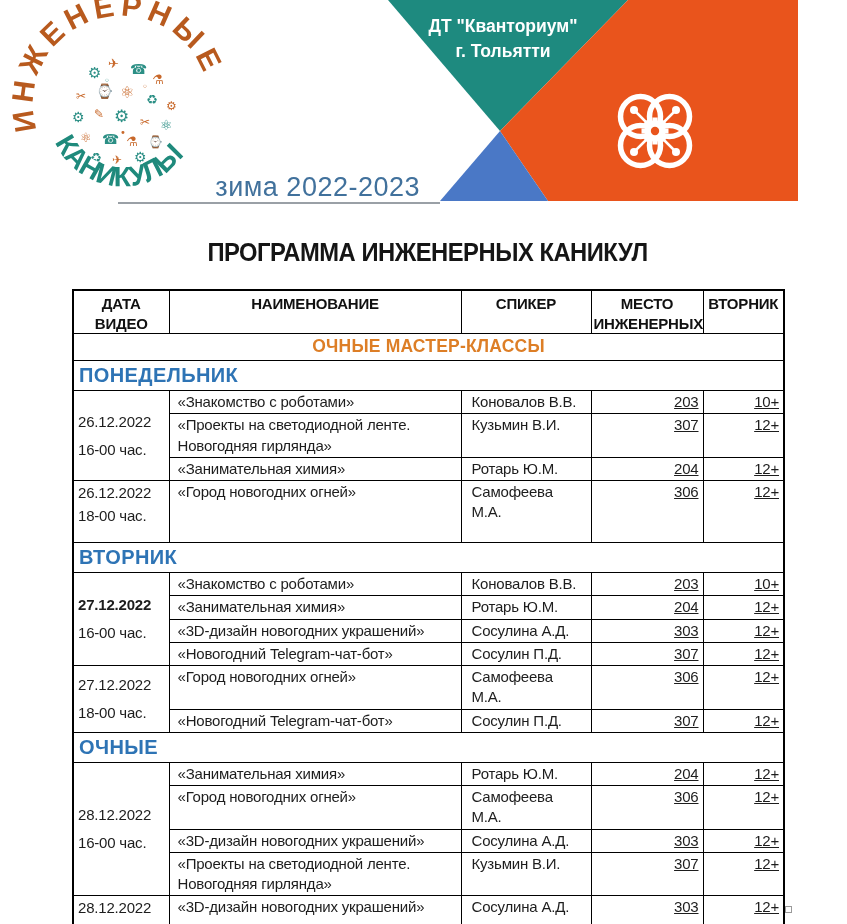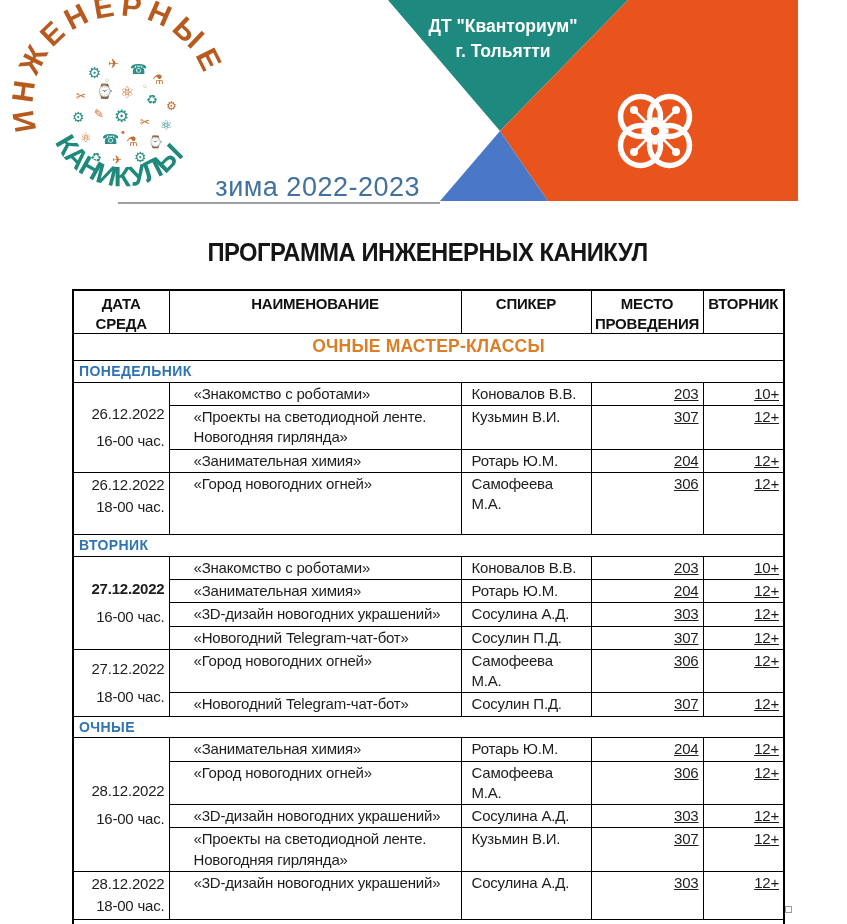--- a/index.html
+++ b/index.html
@@ -11,28 +11,28 @@
         transform:scaleX(0.95);transform-origin:center;white-space:nowrap;}
   .tablewrap{position:absolute;left:72px;top:289px;}
   table.program{border-collapse:collapse;table-layout:fixed;width:711px;
         border:2px solid #000;border-bottom:3px solid #000;}
   table.program th,table.program td{border:1px solid #000;overflow:hidden;}
   th{font-size:15px;font-weight:bold;color:#111;text-align:center;vertical-align:top;
      padding:3px 2px 0 2px;line-height:1.3;letter-spacing:-0.2px;}
   th span{display:block;}
   td{font-size:15px;color:#1d1d1d;vertical-align:top;padding:1px 4px;line-height:1.35;
      letter-spacing:-0.2px;}
-  td.name{padding-left:24px;margin-left:17px;}
+  td.name{padding-left:8px;margin-left:17px;}
   td.speaker{padding-left:10px;}
   td.place,td.age{text-align:right;text-decoration:underline;}
-  td.date{text-align:right;line-height:1.5;}
+  td.date{text-align:left;line-height:1.5;}
   td.date.mid{vertical-align:middle;line-height:1.85;}
   td.section{color:#dd7e26;font-weight:bold;text-align:center;font-size:17.5px;
      vertical-align:middle;letter-spacing:0.2px;padding:0;}
-  td.day{color:#2e74b5;font-weight:bold;font-size:14px;vertical-align:middle;
+  td.day{color:#2e74b5;font-weight:bold;font-size:20px;vertical-align:middle;
      letter-spacing:0.4px;padding-left:5px;}
   td.empty{padding:0;}
   .b{font-weight:bold;}
   .resize-handle{position:absolute;left:785px;top:906px;width:7px;height:7px;
      background:#fff;border:1px solid #9a9a9a;box-sizing:border-box;}
 </style>
 </head>
 <body>
 
 <div class="page">
@@ -133,33 +133,33 @@
         <col style="width:96px">
           <col style="width:292px">
           <col style="width:130px">
         <col style="width:112px">
           <col style="width:81px">
       </colgroup>
       <thead>
         <tr style="height:37px">
           <th>
             <span>ДАТА</span>
-              <span>СРЕДА</span>
+              <span>ВИДЕО</span>
             </th>
           <th>
             <span>НАИМЕНОВАНИЕ</span>
               <span></span>
             </th>
           <th>
             <span>СПИКЕР</span>
               <span></span>
             </th>
           <th>
             <span>МЕСТО</span>
-              <span>ПРОВЕДЕНИЯ</span>
+              <span>ИНЖЕНЕРНЫХ</span>
             </th>
           <th>
             <span>ВТОРНИК</span>
               <span></span>
             </th>
         </tr>
       </thead>
       <tbody>
           <tr style="height: 27px;">
             <td colspan="5" class="section">ОЧНЫЕ МАСТЕР-КЛАССЫ</td>

